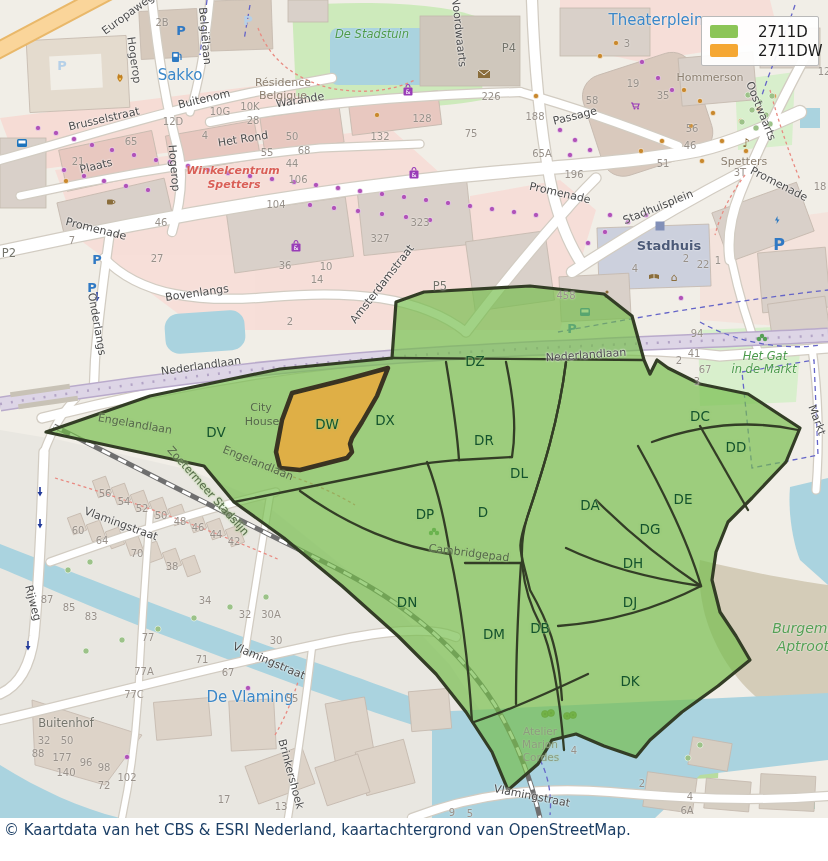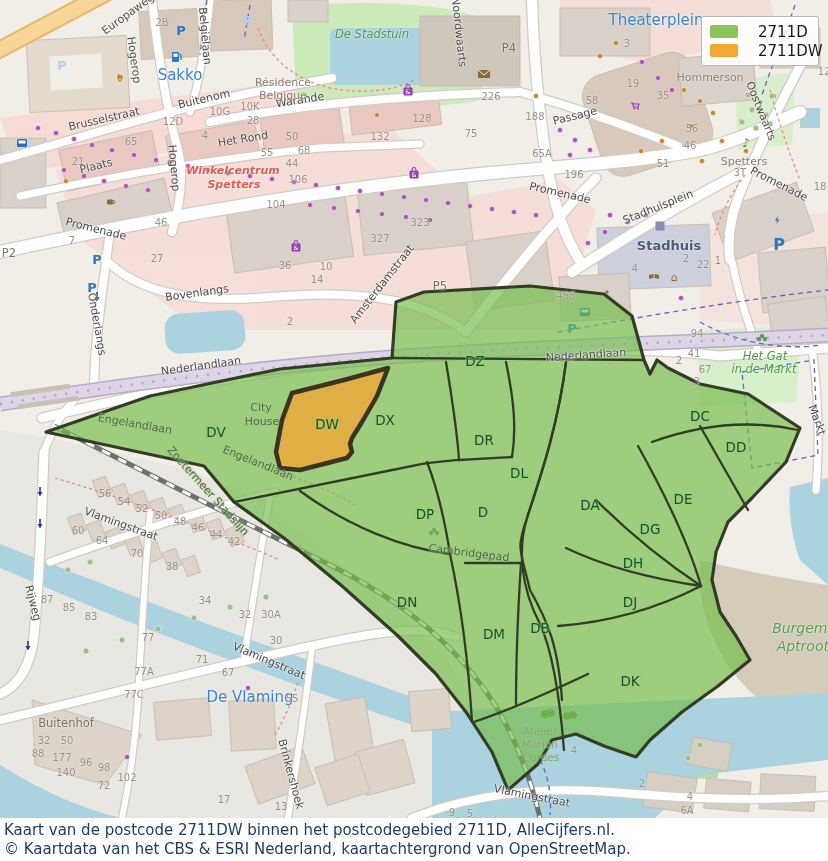--- a/index.html
+++ b/index.html
@@ -615,16 +615,15 @@
       <span class="legend-swatch" style="background: rgb(140, 197, 87);"></span>
       <span class="legend-label">2711D</span>
     </div>
     <div class="legend-row">
       <span class="legend-swatch" style="background: rgb(245, 167, 51);"></span>
       <span class="legend-label">2711DW</span>
     </div>
   </div>
 
   <div class="caption">
-    <div>Kaart van de postcode 2711DW binnen het postcodegebied 2711D, AlleCijfers.nl.</div>
     <div>© Kaartdata van het CBS &amp; ESRI Nederland, kaartachtergrond van OpenStreetMap.</div>
   </div>
 </div>
 
 </body></html>

